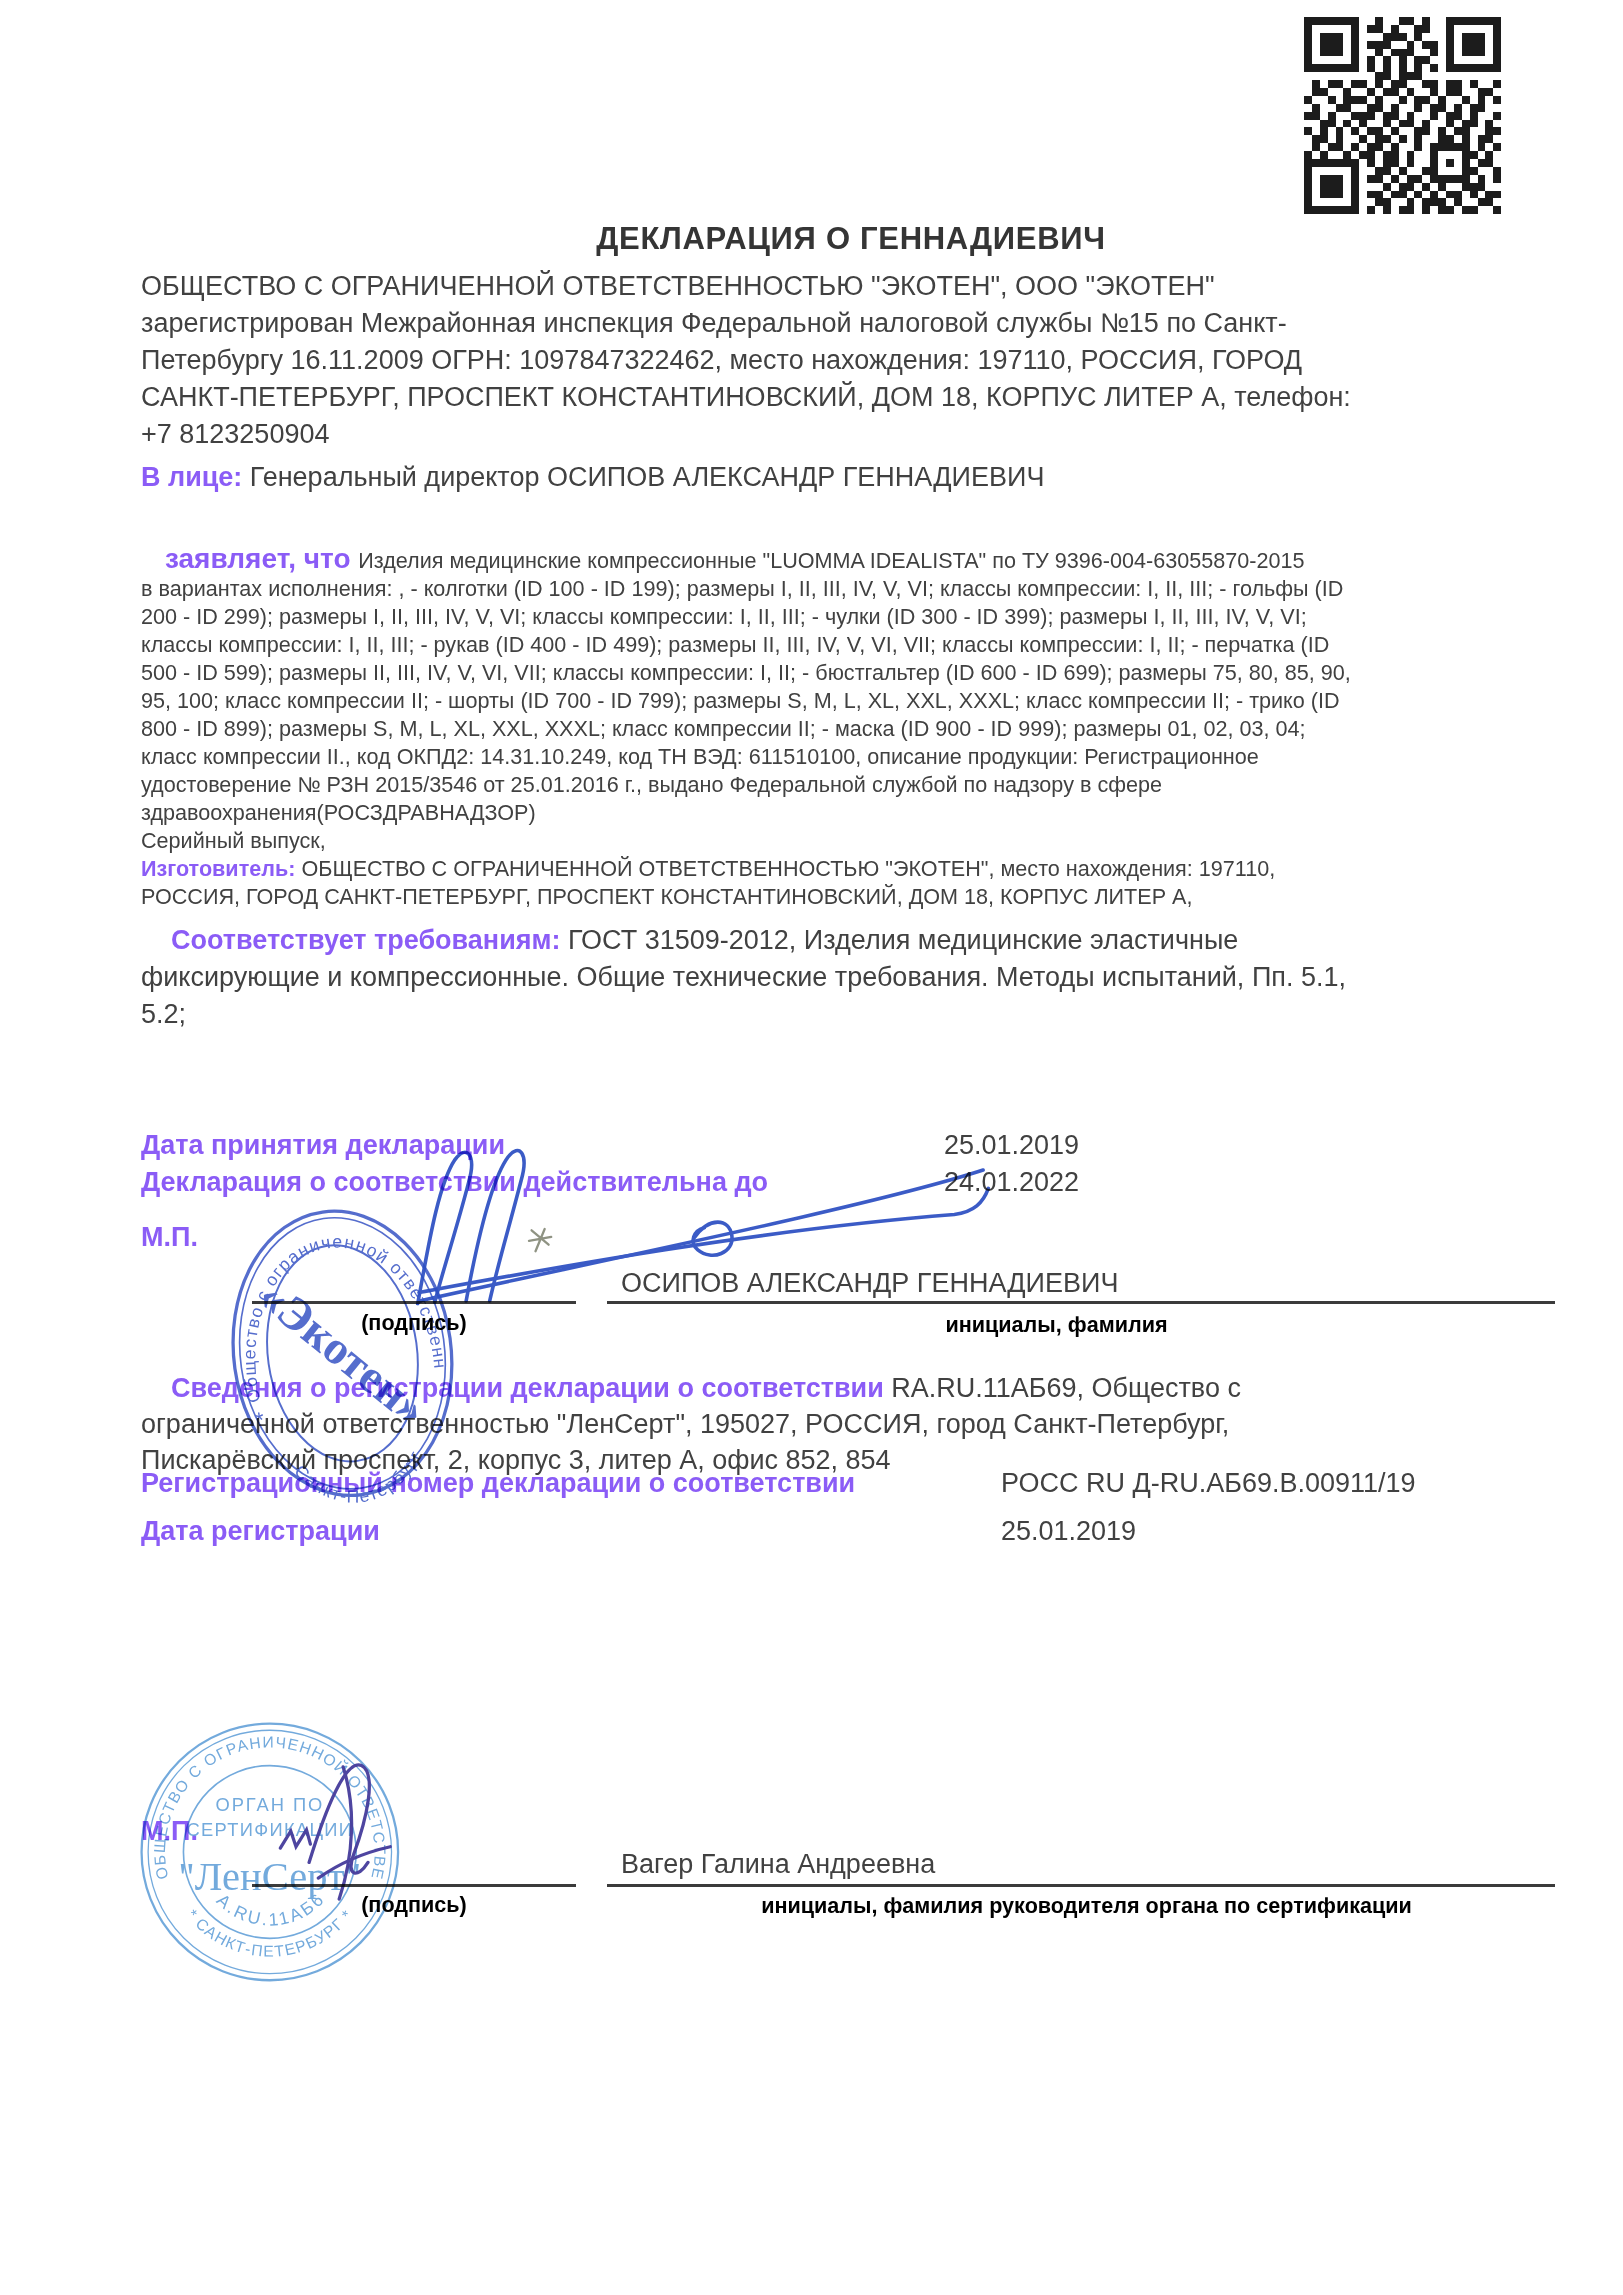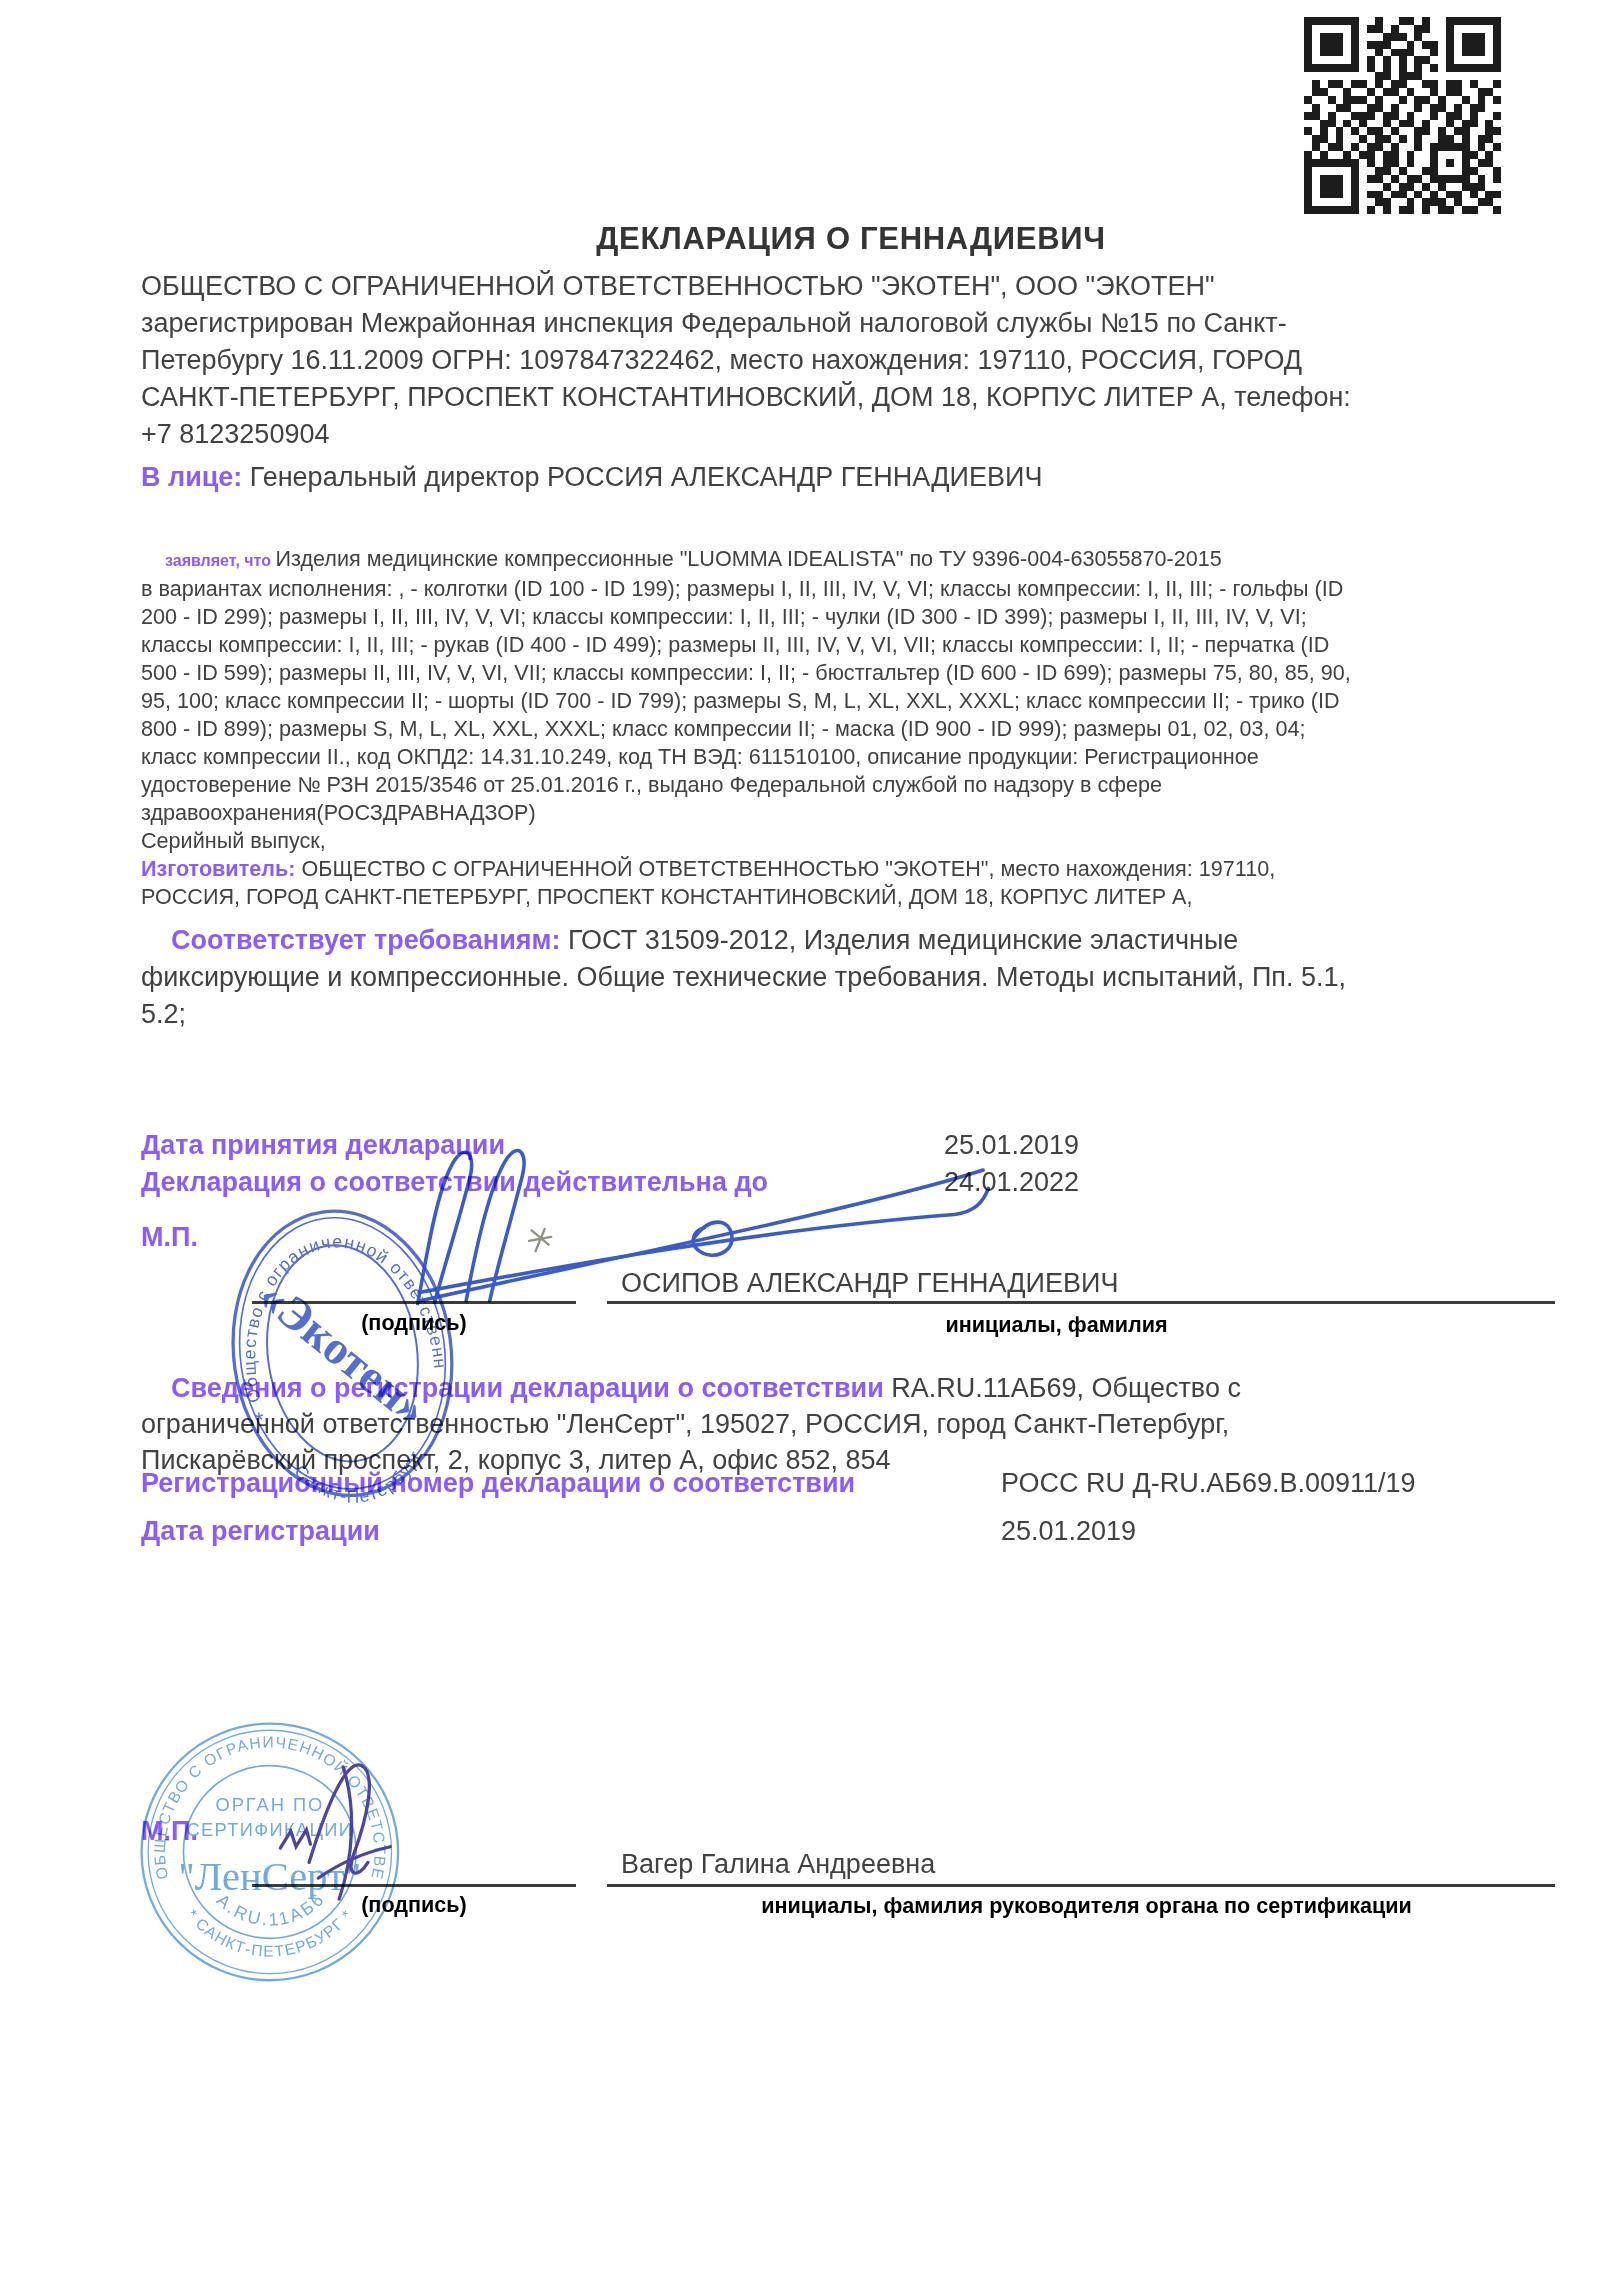--- a/index.html
+++ b/index.html
@@ -655,25 +655,25 @@
 
   <div class="abs t-title" style="left:141px;top:221px;width:1420px;">ДЕКЛАРАЦИЯ О ГЕННАДИЕВИЧ</div>
 
   <div class="abs t-body pre" style="left:141px;top:268px;width:1414px;">ОБЩЕСТВО С ОГРАНИЧЕННОЙ ОТВЕТСТВЕННОСТЬЮ "ЭКОТЕН", ООО "ЭКОТЕН"
 зарегистрирован Межрайонная инспекция Федеральной налоговой службы №15 по Санкт-
 Петербургу 16.11.2009 ОГРН: 1097847322462, место нахождения: 197110, РОССИЯ, ГОРОД
 САНКТ-ПЕТЕРБУРГ, ПРОСПЕКТ КОНСТАНТИНОВСКИЙ, ДОМ 18, КОРПУС ЛИТЕР А, телефон:
 +7 8123250904</div>
 
   <div class="abs t-body" style="left:141px;top:459px;width:1414px;">
-    <span class="bold">В лице: </span><span>Генеральный директор РОССИЯ АЛЕКСАНДР ГЕННАДИЕВИЧ</span>
+    <span class="bold">В лице: </span><span>Генеральный директор ОСИПОВ АЛЕКСАНДР ГЕННАДИЕВИЧ</span>
   </div>
 
   <div class="abs t-dense pre" style="left:141px;top:517px;width:1456px;">
-    <span class="bold" style="font-size:16px;">заявляет, что </span><span>Изделия медицинские компрессионные "LUOMMA IDEALISTA" по ТУ 9396-004-63055870-2015
+    <span class="bold" style="font-size:28px;">заявляет, что </span><span>Изделия медицинские компрессионные "LUOMMA IDEALISTA" по ТУ 9396-004-63055870-2015
 в вариантах исполнения: , - колготки (ID 100 - ID 199); размеры I, II, III, IV, V, VI; классы компрессии: I, II, III; - гольфы (ID
 200 - ID 299); размеры I, II, III, IV, V, VI; классы компрессии: I, II, III; - чулки (ID 300 - ID 399); размеры I, II, III, IV, V, VI;
 классы компрессии: I, II, III; - рукав (ID 400 - ID 499); размеры II, III, IV, V, VI, VII; классы компрессии: I, II; - перчатка (ID
 500 - ID 599); размеры II, III, IV, V, VI, VII; классы компрессии: I, II; - бюстгальтер (ID 600 - ID 699); размеры 75, 80, 85, 90,
 95, 100; класс компрессии II; - шорты (ID 700 - ID 799); размеры S, M, L, XL, XXL, XXXL; класс компрессии II; - трико (ID
 800 - ID 899); размеры S, M, L, XL, XXL, XXXL; класс компрессии II; - маска (ID 900 - ID 999); размеры 01, 02, 03, 04;
 класс компрессии II., код ОКПД2: 14.31.10.249, код ТН ВЭД: 611510100, описание продукции: Регистрационное
 удостоверение № РЗН 2015/3546 от 25.01.2016 г., выдано Федеральной службой по надзору в сфере
 здравоохранения(РОСЗДРАВНАДЗОР)
 </span><span>Серийный выпуск,

